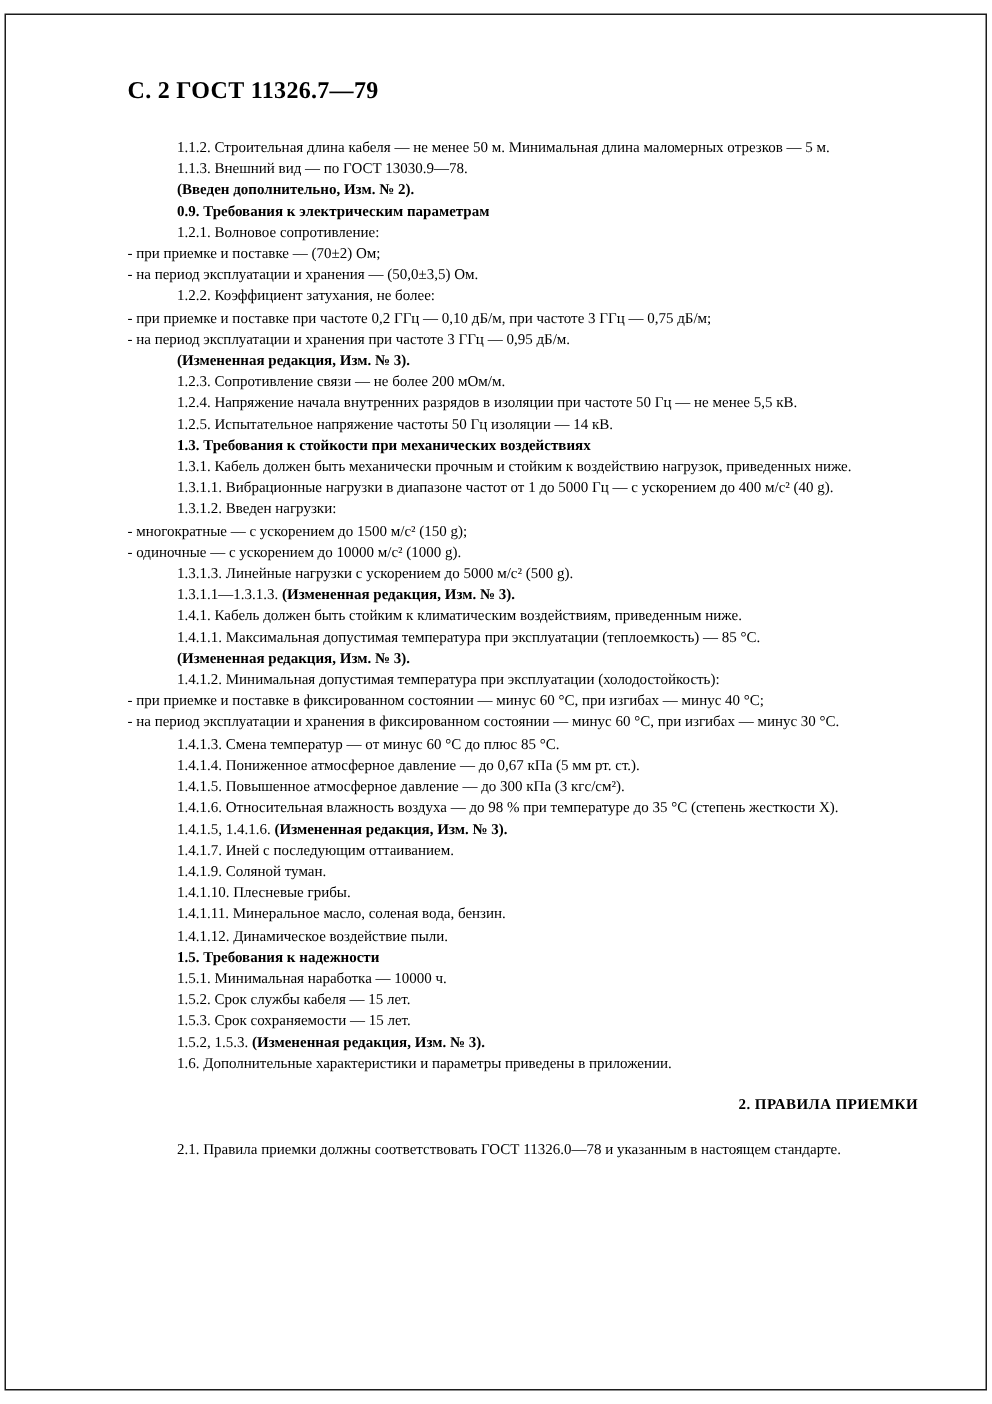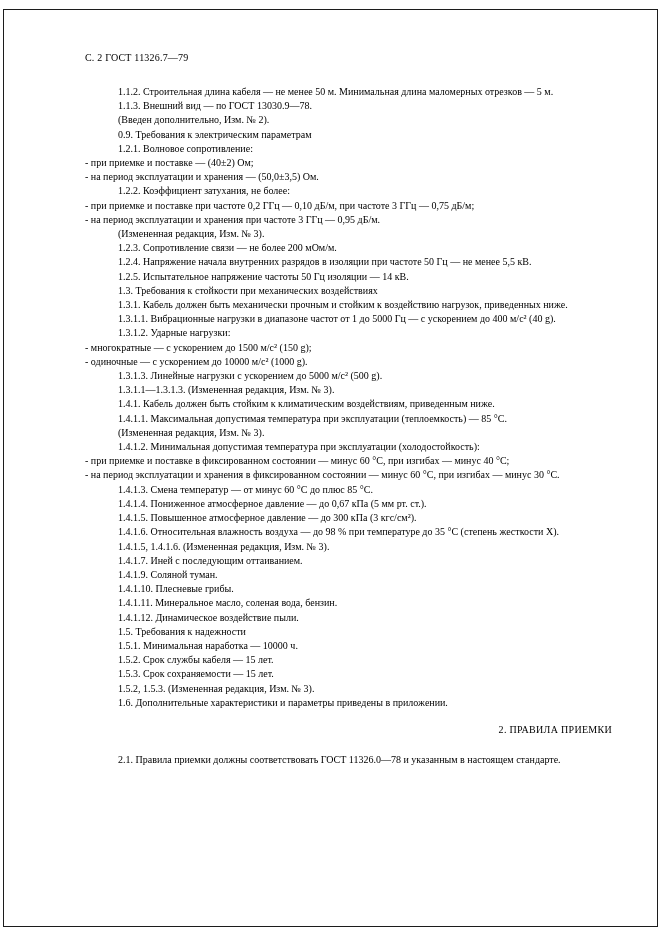--- a/index.html
+++ b/index.html
@@ -21,68 +21,68 @@
     border: 1px solid #1c1c1c;
     pointer-events: none;
   }
   .content {
     position: absolute;
     left: 85px;
     width: 527px;
     top: 52px;
   }
   .header {
-    font-weight: normal;
-    font-size: 10px;
+    font-weight: bold;
+    font-size: 16px;
     margin: 0 0 22px 0;
     letter-spacing: 0.2px;
   }
   .body-text {
     font-size: 10px;
     line-height: 14.2px;
     text-align: justify;
   }
   .body-text p { margin: 0; }
   p.p  { text-indent: 33px; }
   p.li { text-indent: 0; }
   p.h  {
     text-align: right;
     font-weight: bold;
     text-indent: 0;
     margin: 13px 0 16px 0;
     letter-spacing: 0.3px;
   }
-  .b { font-weight: normal; }
+  .b { font-weight: bold; }
 </style>
 </head>
 <body>
 
 <div class="page">
   <div class="frame"></div>
   <div class="content">
     <div class="header">С. 2 ГОСТ 11326.7—79</div>
     <div class="body-text">
         <p class="p"><span>1.1.2. Строительная длина кабеля — не менее 50 м. Минимальная длина маломерных отрезков — 5 м.</span></p>
         <p class="p"><span>1.1.3. Внешний вид — по ГОСТ 13030.9—78.</span></p>
         <p class="p"><span class="b">(Введен дополнительно, Изм. № 2).</span></p>
         <p class="p"><span class="b">0.9. Требования к электрическим параметрам</span></p>
         <p class="p"><span>1.2.1. Волновое сопротивление:</span></p>
-        <p class="li"><span>- при приемке и поставке — (40±2) Ом;</span></p>
+        <p class="li"><span>- при приемке и поставке — (70±2) Ом;</span></p>
         <p class="li"><span>- на период эксплуатации и хранения — (50,0±3,5) Ом.</span></p>
         <p class="p"><span>1.2.2. Коэффициент затухания, не более:</span></p>
         <p class="li"><span>- при приемке и поставке при частоте 0,2 ГГц — 0,10 дБ/м, при частоте 3 ГГц — 0,75 дБ/м;</span></p>
         <p class="li"><span>- на период эксплуатации и хранения при частоте 3 ГГц — 0,95 дБ/м.</span></p>
         <p class="p"><span class="b">(Измененная редакция, Изм. № 3).</span></p>
         <p class="p"><span>1.2.3. Сопротивление связи — не более 200 мОм/м.</span></p>
         <p class="p"><span>1.2.4. Напряжение начала внутренних разрядов в изоляции при частоте 50 Гц — не менее 5,5 кВ.</span></p>
         <p class="p"><span>1.2.5. Испытательное напряжение частоты 50 Гц изоляции — 14 кВ.</span></p>
         <p class="p"><span class="b">1.3. Требования к стойкости при механических воздействиях</span></p>
         <p class="p"><span>1.3.1. Кабель должен быть механически прочным и стойким к воздействию нагрузок, приведенных ниже.</span></p>
         <p class="p"><span>1.3.1.1. Вибрационные нагрузки в диапазоне частот от 1 до 5000 Гц — с ускорением до 400 м/с² (40 g).</span></p>
-        <p class="p"><span>1.3.1.2. Ударные нагрузки:</span></p>
+        <p class="p"><span>1.3.1.2. Введен нагрузки:</span></p>
         <p class="li"><span>- многократные — с ускорением до 1500 м/с² (150 g);</span></p>
         <p class="li"><span>- одиночные — с ускорением до 10000 м/с² (1000 g).</span></p>
         <p class="p"><span>1.3.1.3. Линейные нагрузки с ускорением до 5000 м/с² (500 g).</span></p>
         <p class="p"><span>1.3.1.1—1.3.1.3. </span><span class="b">(Измененная редакция, Изм. № 3).</span></p>
         <p class="p"><span>1.4.1. Кабель должен быть стойким к климатическим воздействиям, приведенным ниже.</span></p>
         <p class="p"><span>1.4.1.1. Максимальная допустимая температура при эксплуатации (теплоемкость) — 85 °С.</span></p>
         <p class="p"><span class="b">(Измененная редакция, Изм. № 3).</span></p>
         <p class="p"><span>1.4.1.2. Минимальная допустимая температура при эксплуатации (холодостойкость):</span></p>
         <p class="li"><span>- при приемке и поставке в фиксированном состоянии — минус 60 °С, при изгибах — минус 40 °С;</span></p>
         <p class="li"><span>- на период эксплуатации и хранения в фиксированном состоянии — минус 60 °С, при изгибах — минус 30 °С.</span></p>

